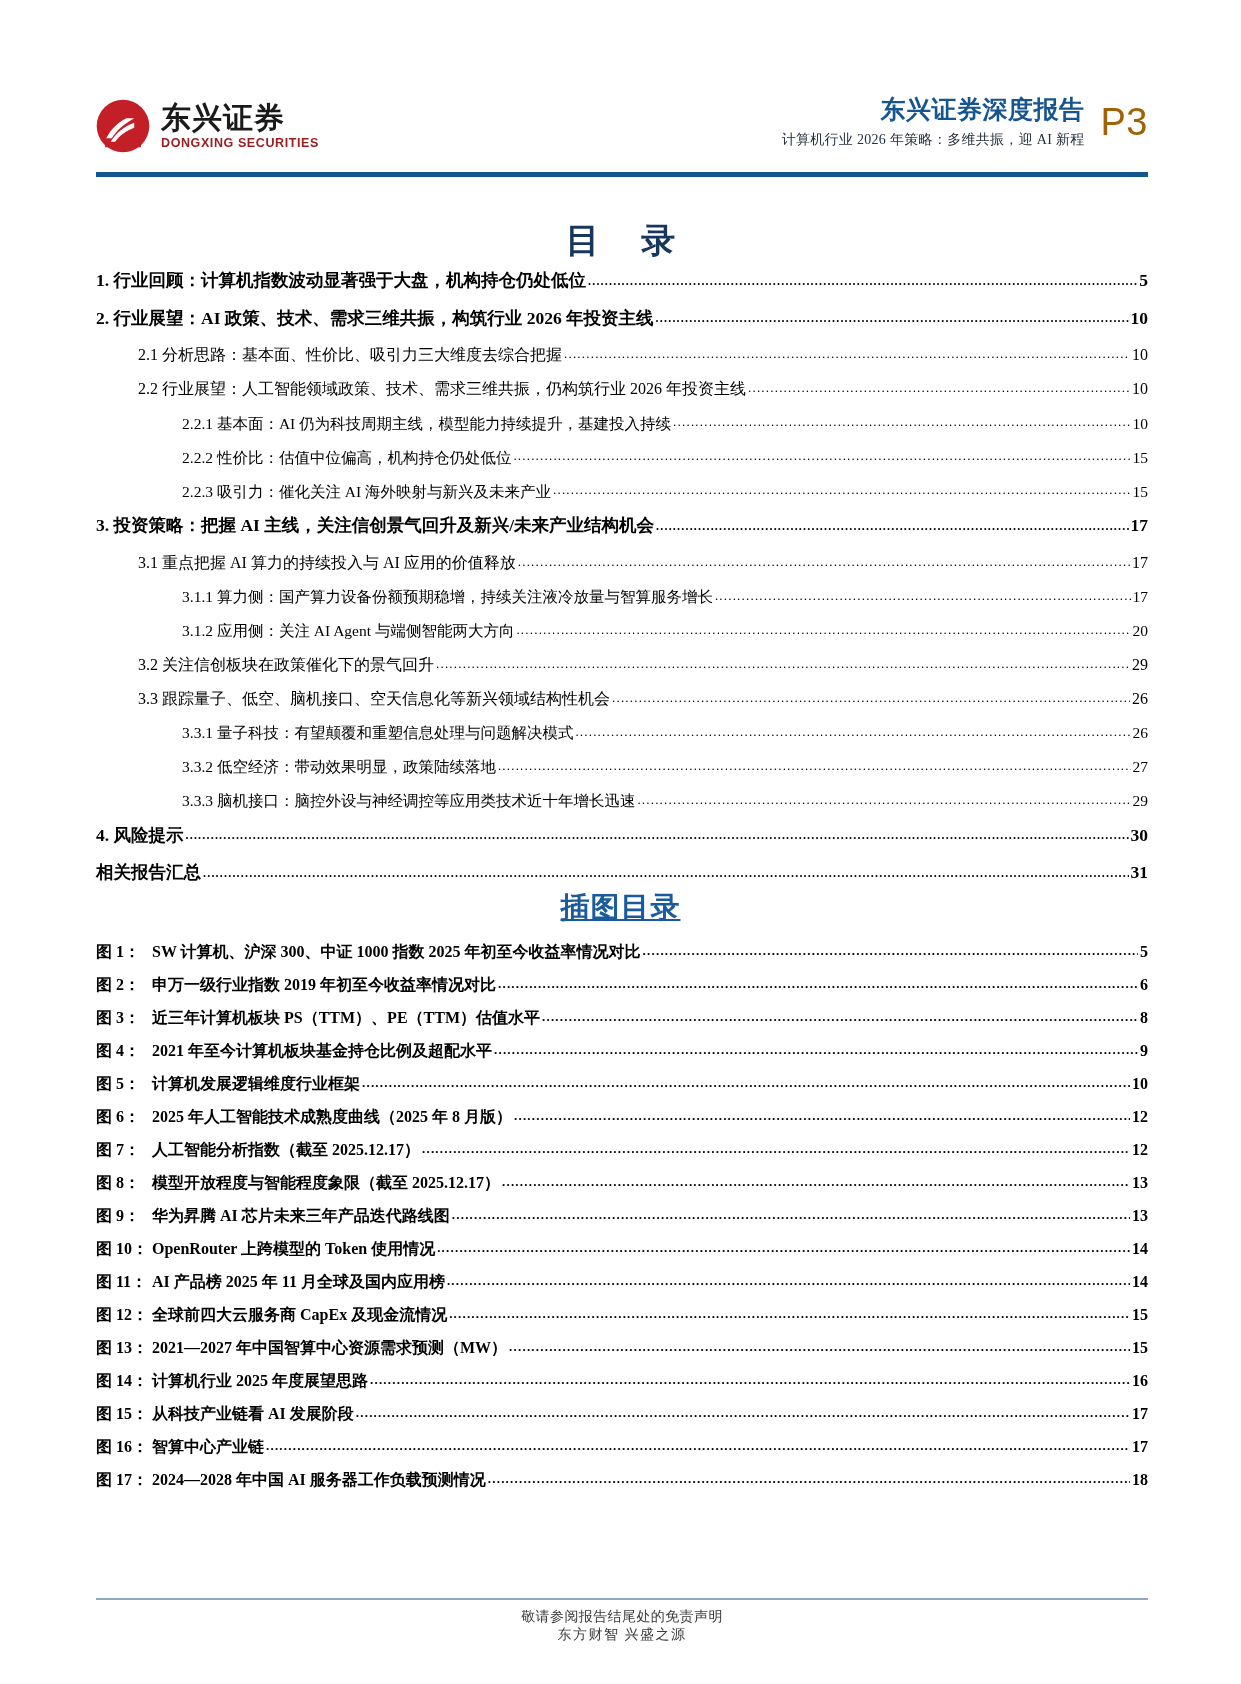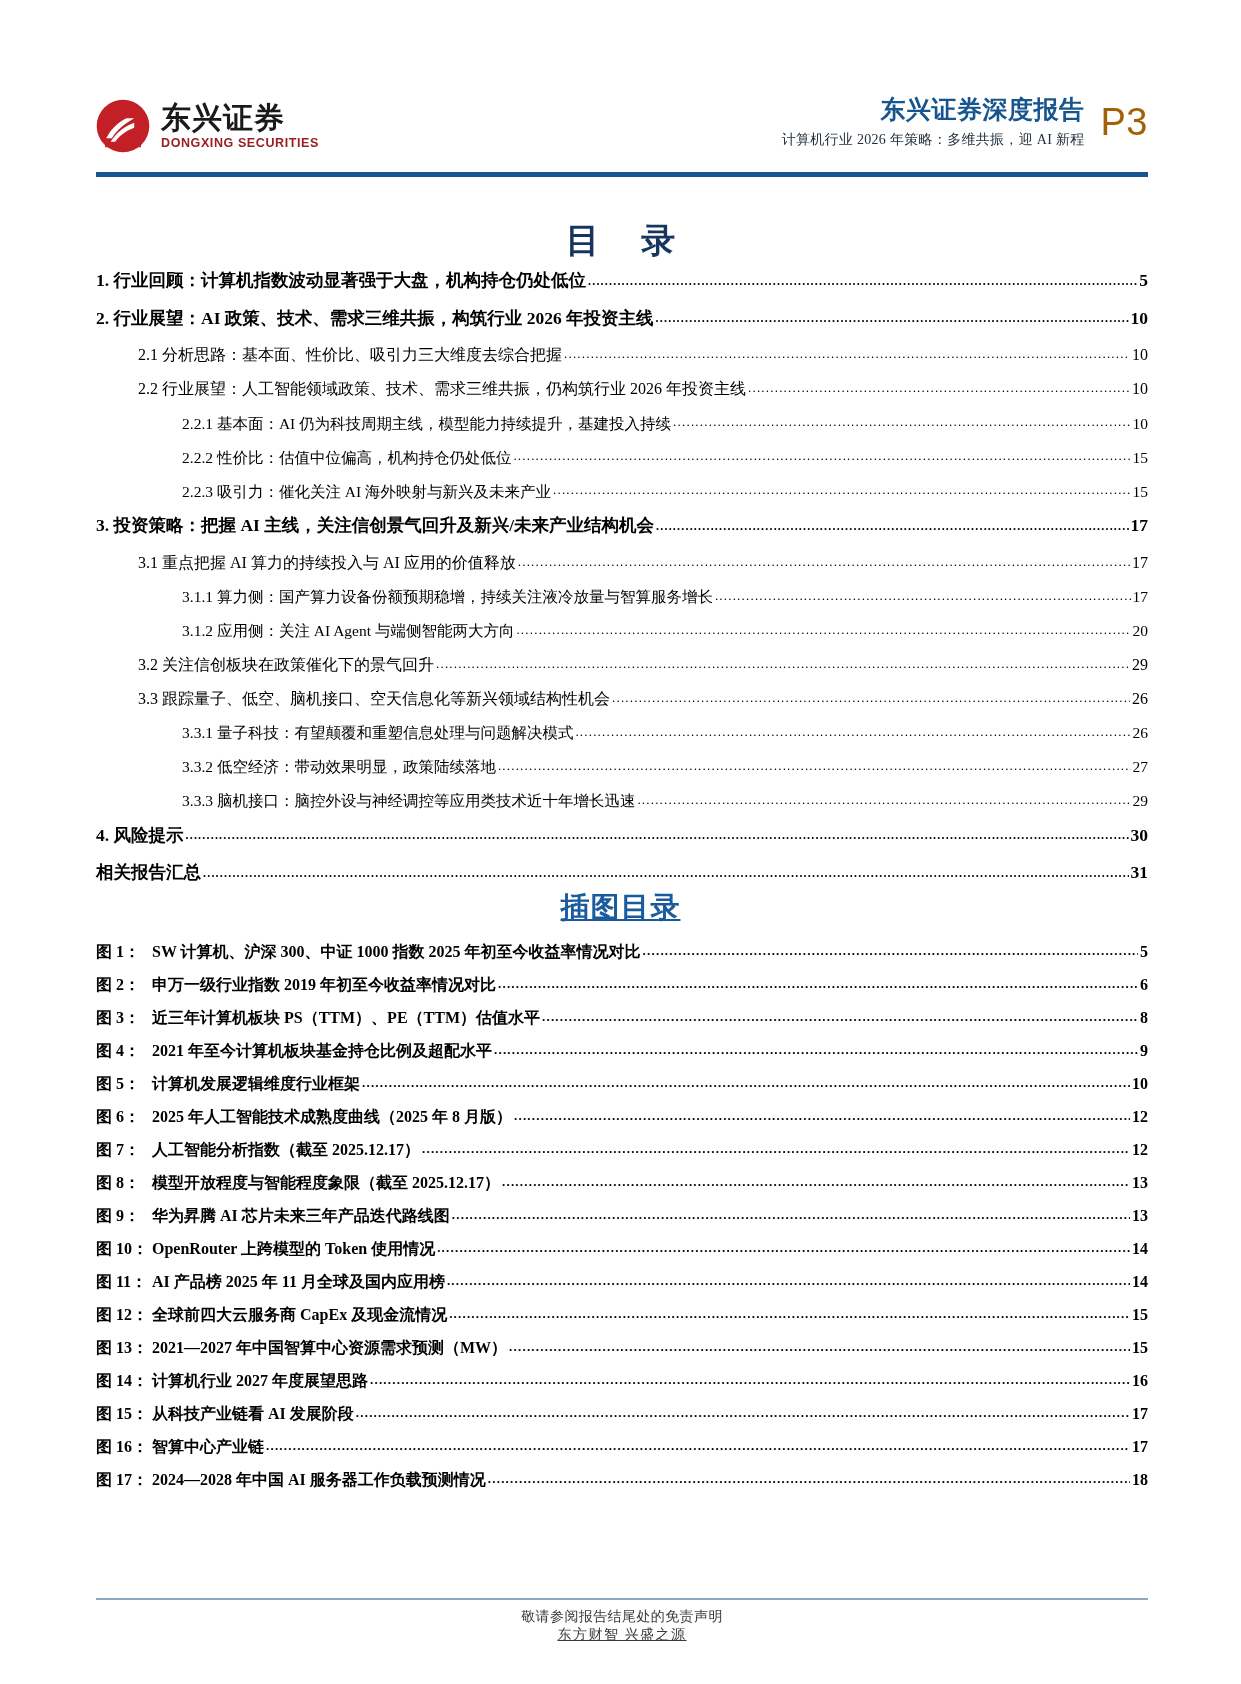--- a/index.html
+++ b/index.html
@@ -95,21 +95,21 @@
   
   .rule-bottom {
     position:absolute; left:96px; top:1598px; width:1052px; height:2px;
     background:#8fa8c4;
   }
   .footer {
     position:absolute; left:96px; top:1608px; width:1052px;
     display:flex; justify-content:space-between; align-items:center;
     font-size:14px; color:#3a3a3a; letter-spacing:0.4px;flex-direction:column;
   }
-  .footer .right { letter-spacing:1.5px;text-decoration:underline; }
+  .footer .right { letter-spacing:1.5px; }
 </style>
 </head>
 <body>
 
 <div class="page">
 
   <div class="header">
 
     <div class="brand">
       <svg class="brand-mark" viewBox="0 0 100 100">
@@ -306,21 +306,21 @@
         <span class="pg">15</span>
       </div>
       <div class="row figrow">
         <span class="fignum">图 13：</span>
         <span class="figtxt">2021—2027 年中国智算中心资源需求预测（MW）</span>
         <span class="leader">............................................................................................................................................................................................................................................................................................................</span>
         <span class="pg">15</span>
       </div>
       <div class="row figrow">
         <span class="fignum">图 14：</span>
-        <span class="figtxt">计算机行业 2027 年度展望思路</span>
+        <span class="figtxt">计算机行业 2025 年度展望思路</span>
         <span class="leader">............................................................................................................................................................................................................................................................................................................</span>
         <span class="pg">16</span>
       </div>
       <div class="row figrow">
         <span class="fignum">图 15：</span>
         <span class="figtxt">从科技产业链看 AI 发展阶段</span>
         <span class="leader">............................................................................................................................................................................................................................................................................................................</span>
         <span class="pg">17</span>
       </div>
       <div class="row figrow">

